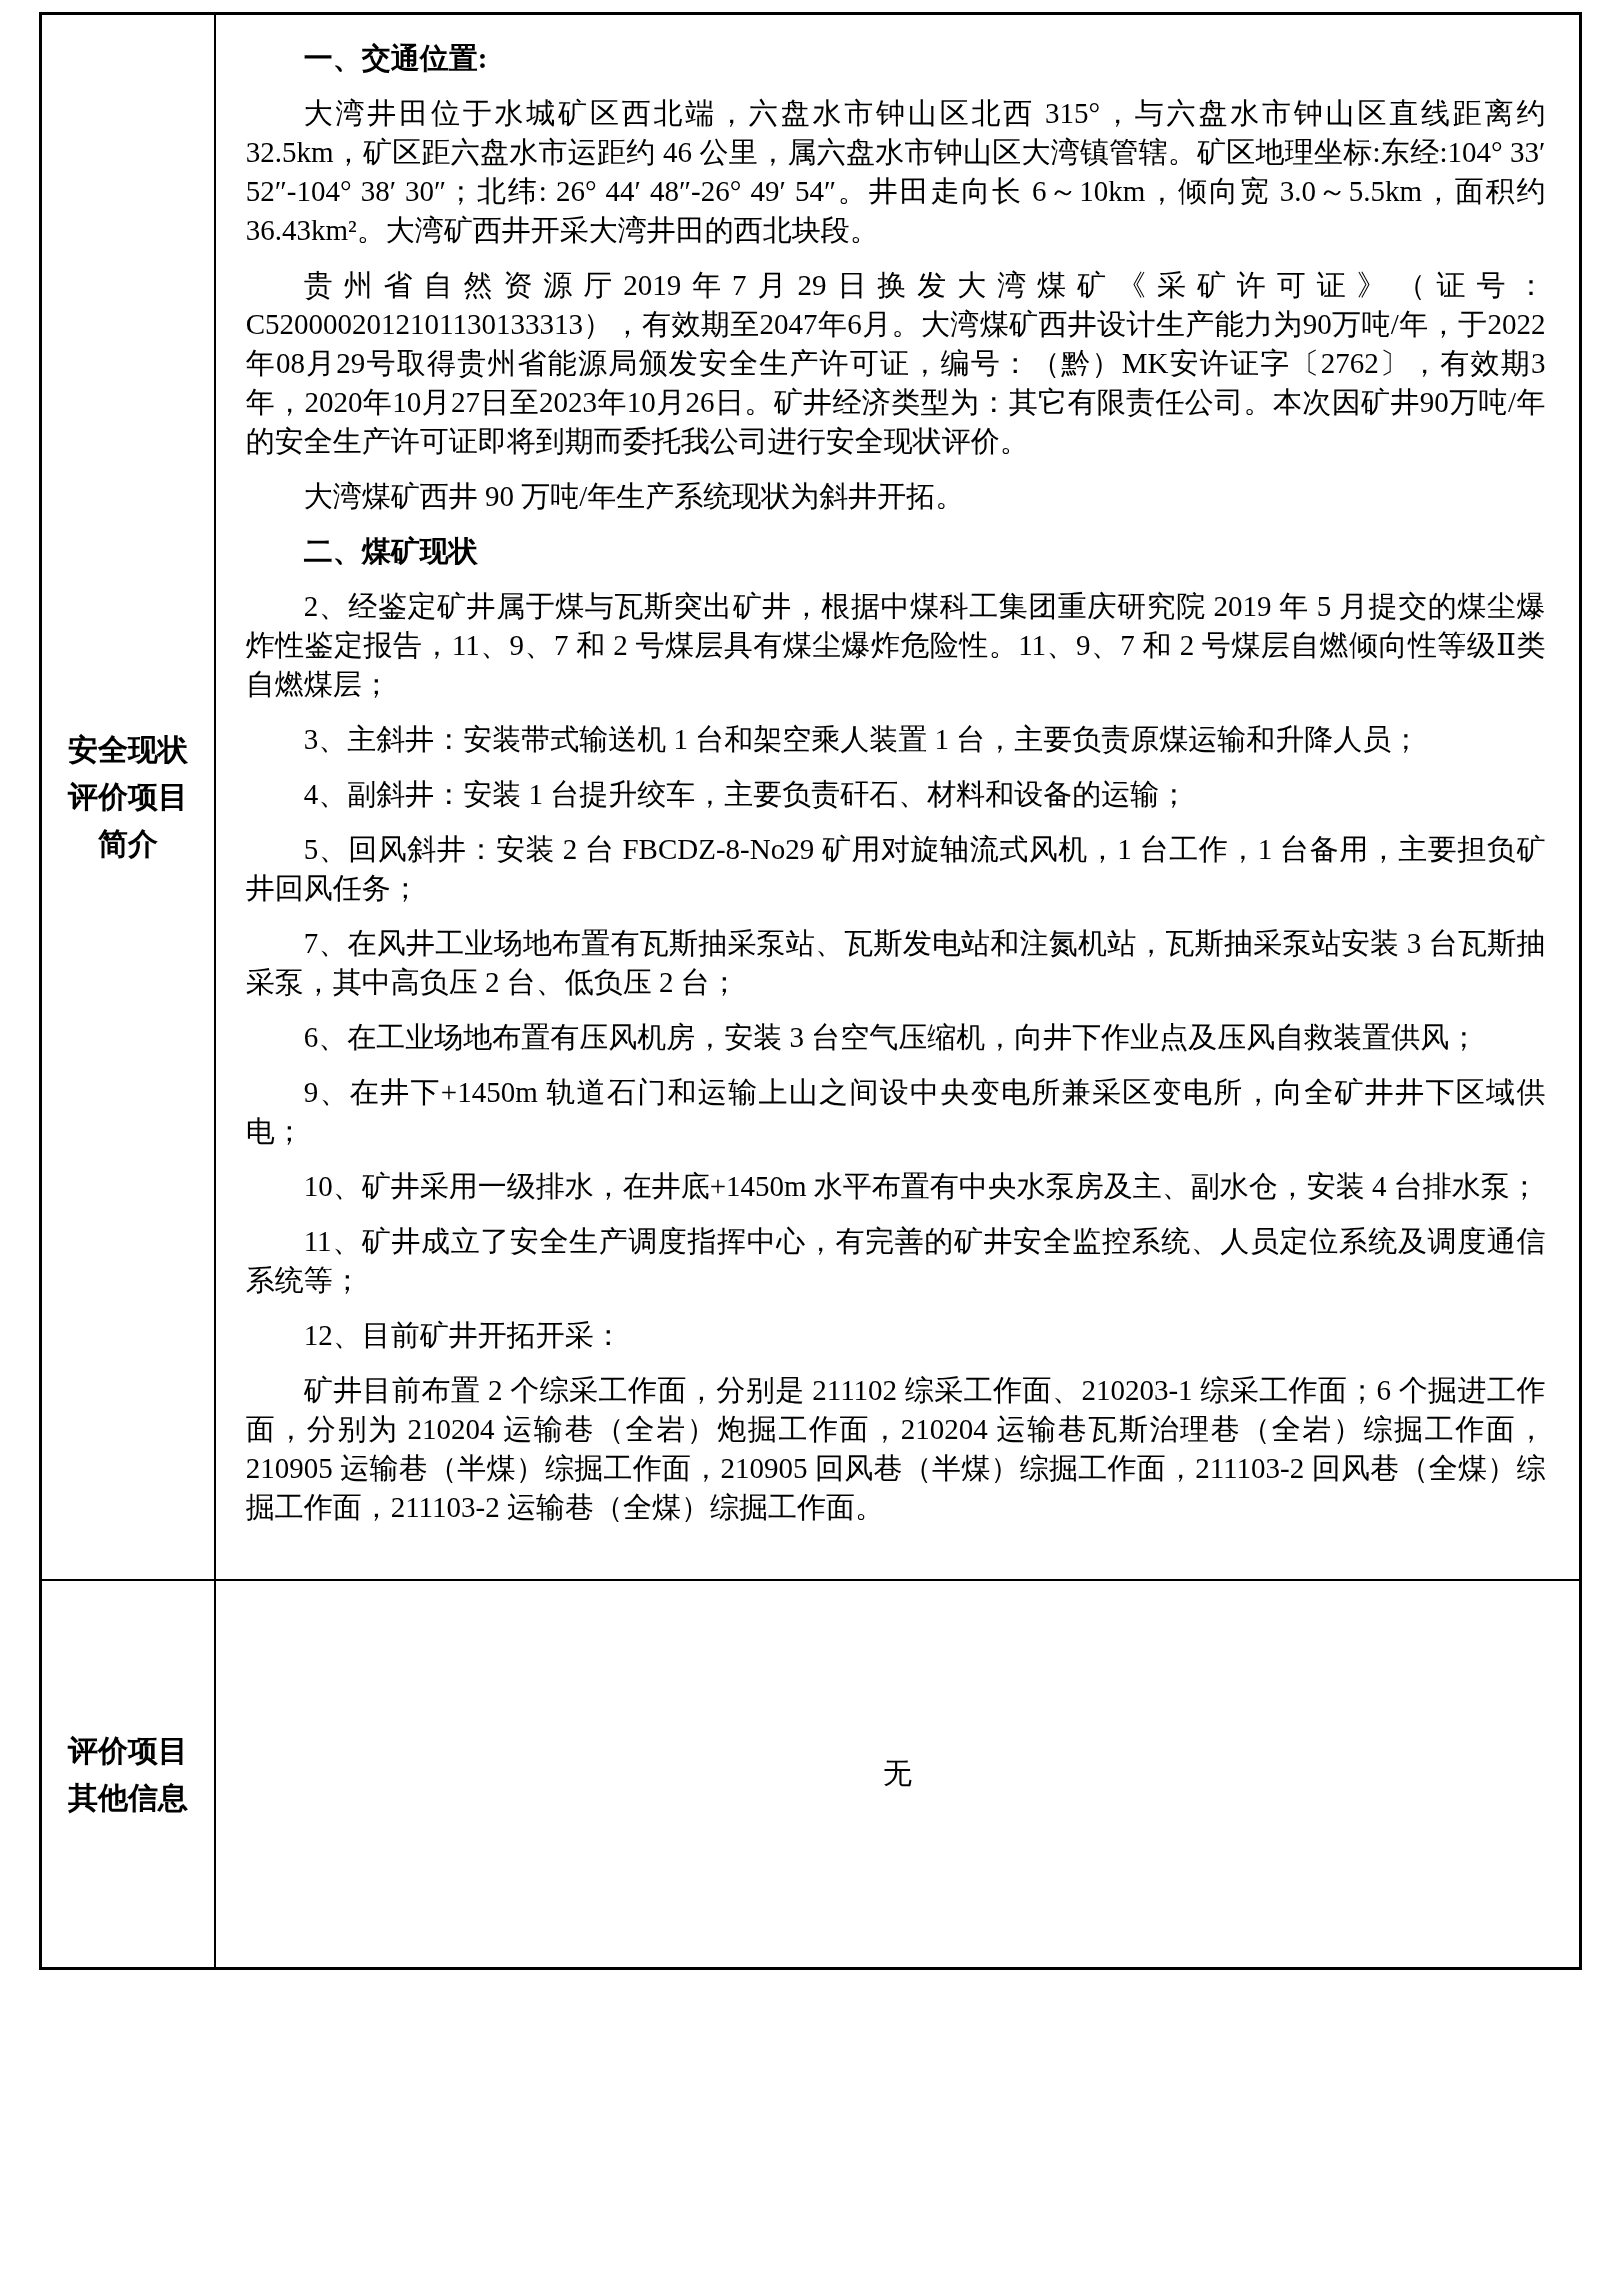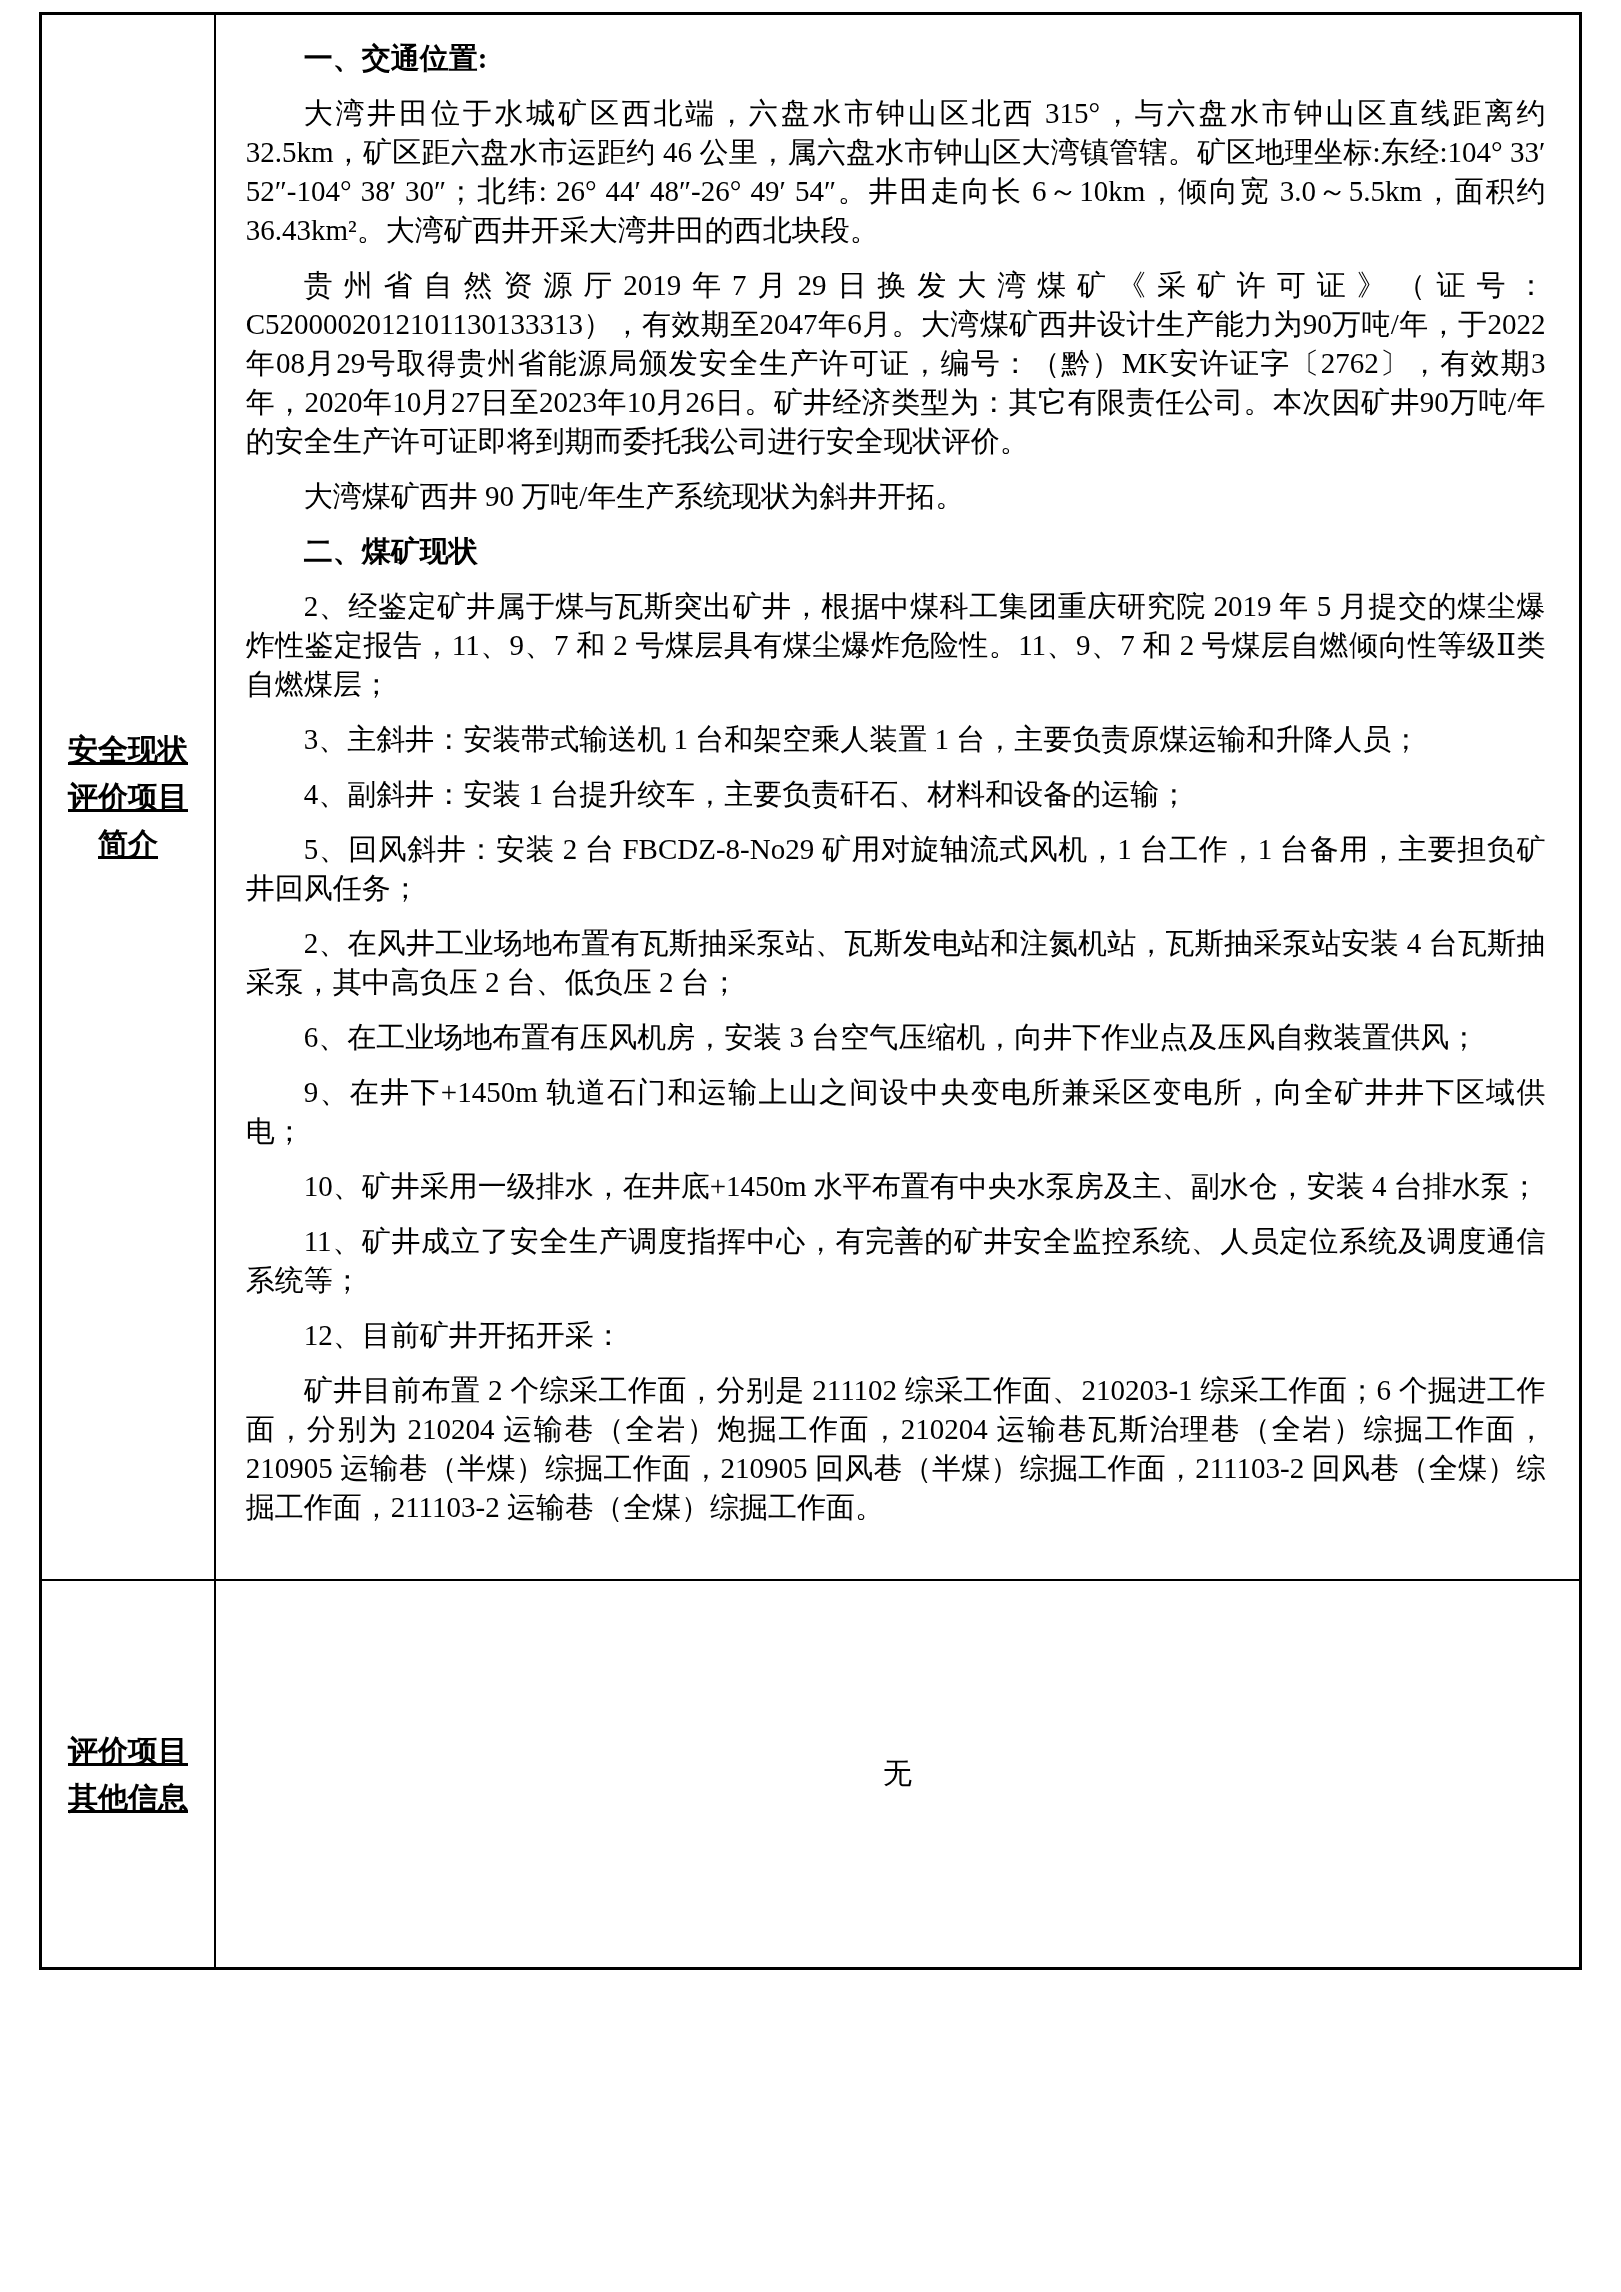--- a/index.html
+++ b/index.html
@@ -19,21 +19,21 @@
     grid-template-rows:1566px 386px;
     border:3.9px solid #000;
   }
   .cell{box-sizing:border-box;overflow:hidden;}
   .label-cell{
     border-right:2.9px solid #000;
     display:flex;align-items:center;justify-content:center;
     text-align:center;
     font-family:"Liberation Sans","DejaVu Sans",sans-serif;
     font-weight:bold;
-    font-size:30px;line-height:47px;text-decoration:underline;
+    font-size:30px;line-height:47px;
   }
   .row1{border-bottom:2.9px solid #000;}
   .lbl-line{display:block;}
   .content-cell{
     padding:7.8px 17.6px 0 13.7px;
     font-size:29px;
     line-height:39px;
     text-align:justify;
   }
   .content-cell p{margin:16px;text-indent:2em;}
@@ -66,21 +66,21 @@
     <div class="cell content-cell row1">
       <p class="sec-title">一、交通位置:</p>
       <p>大湾井田位于水城矿区西北端，六盘水市钟山区北西 315°，与六盘水市钟山区直线距离约 32.5km，矿区距六盘水市运距约 46 公里，属六盘水市钟山区大湾镇管辖。矿区地理坐标:东经:104° 33′ 52″-104° 38′ 30″；北纬: 26° 44′ 48″-26° 49′ 54″。井田走向长 6～10km，倾向宽 3.0～5.5km，面积约 36.43km²。大湾矿西井开采大湾井田的西北块段。</p>
       <p>贵州省自然资源厅2019年7月29日换发大湾煤矿《采矿许可证》（证号：C5200002012101130133313），有效期至2047年6月。大湾煤矿西井设计生产能力为90万吨/年，于2022年08月29号取得贵州省能源局颁发安全生产许可证，编号：（黔）MK安许证字〔2762〕，有效期3年，2020年10月27日至2023年10月26日。矿井经济类型为：其它有限责任公司。本次因矿井90万吨/年的安全生产许可证即将到期而委托我公司进行安全现状评价。</p>
       <p>大湾煤矿西井 90 万吨/年生产系统现状为斜井开拓。</p>
       <p class="sec-title">二、煤矿现状</p>
       <p>2、经鉴定矿井属于煤与瓦斯突出矿井，根据中煤科工集团重庆研究院 2019 年 5 月提交的煤尘爆炸性鉴定报告，11、9、7 和 2 号煤层具有煤尘爆炸危险性。11、9、7 和 2 号煤层自燃倾向性等级Ⅱ类自燃煤层；</p>
       <p>3、主斜井：安装带式输送机 1 台和架空乘人装置 1 台，主要负责原煤运输和升降人员；</p>
       <p>4、副斜井：安装 1 台提升绞车，主要负责矸石、材料和设备的运输；</p>
       <p>5、回风斜井：安装 2 台 FBCDZ-8-No29 矿用对旋轴流式风机，1 台工作，1 台备用，主要担负矿井回风任务；</p>
-      <p>2、在风井工业场地布置有瓦斯抽采泵站、瓦斯发电站和注氮机站，瓦斯抽采泵站安装 4 台瓦斯抽采泵，其中高负压 2 台、低负压 2 台；</p>
+      <p>7、在风井工业场地布置有瓦斯抽采泵站、瓦斯发电站和注氮机站，瓦斯抽采泵站安装 3 台瓦斯抽采泵，其中高负压 2 台、低负压 2 台；</p>
       <p>6、在工业场地布置有压风机房，安装 3 台空气压缩机，向井下作业点及压风自救装置供风；</p>
       <p>9、在井下+1450m 轨道石门和运输上山之间设中央变电所兼采区变电所，向全矿井井下区域供电；</p>
       <p>10、矿井采用一级排水，在井底+1450m 水平布置有中央水泵房及主、副水仓，安装 4 台排水泵；</p>
       <p>11、矿井成立了安全生产调度指挥中心，有完善的矿井安全监控系统、人员定位系统及调度通信系统等；</p>
       <p>12、目前矿井开拓开采：</p>
       <p>矿井目前布置 2 个综采工作面，分别是 211102 综采工作面、210203-1 综采工作面；6 个掘进工作面，分别为 210204 运输巷（全岩）炮掘工作面，210204 运输巷瓦斯治理巷（全岩）综掘工作面，210905 运输巷（半煤）综掘工作面，210905 回风巷（半煤）综掘工作面，211103-2 回风巷（全煤）综掘工作面，211103-2 运输巷（全煤）综掘工作面。</p>
     </div>
 
     <div class="cell label-cell">
       <div>

